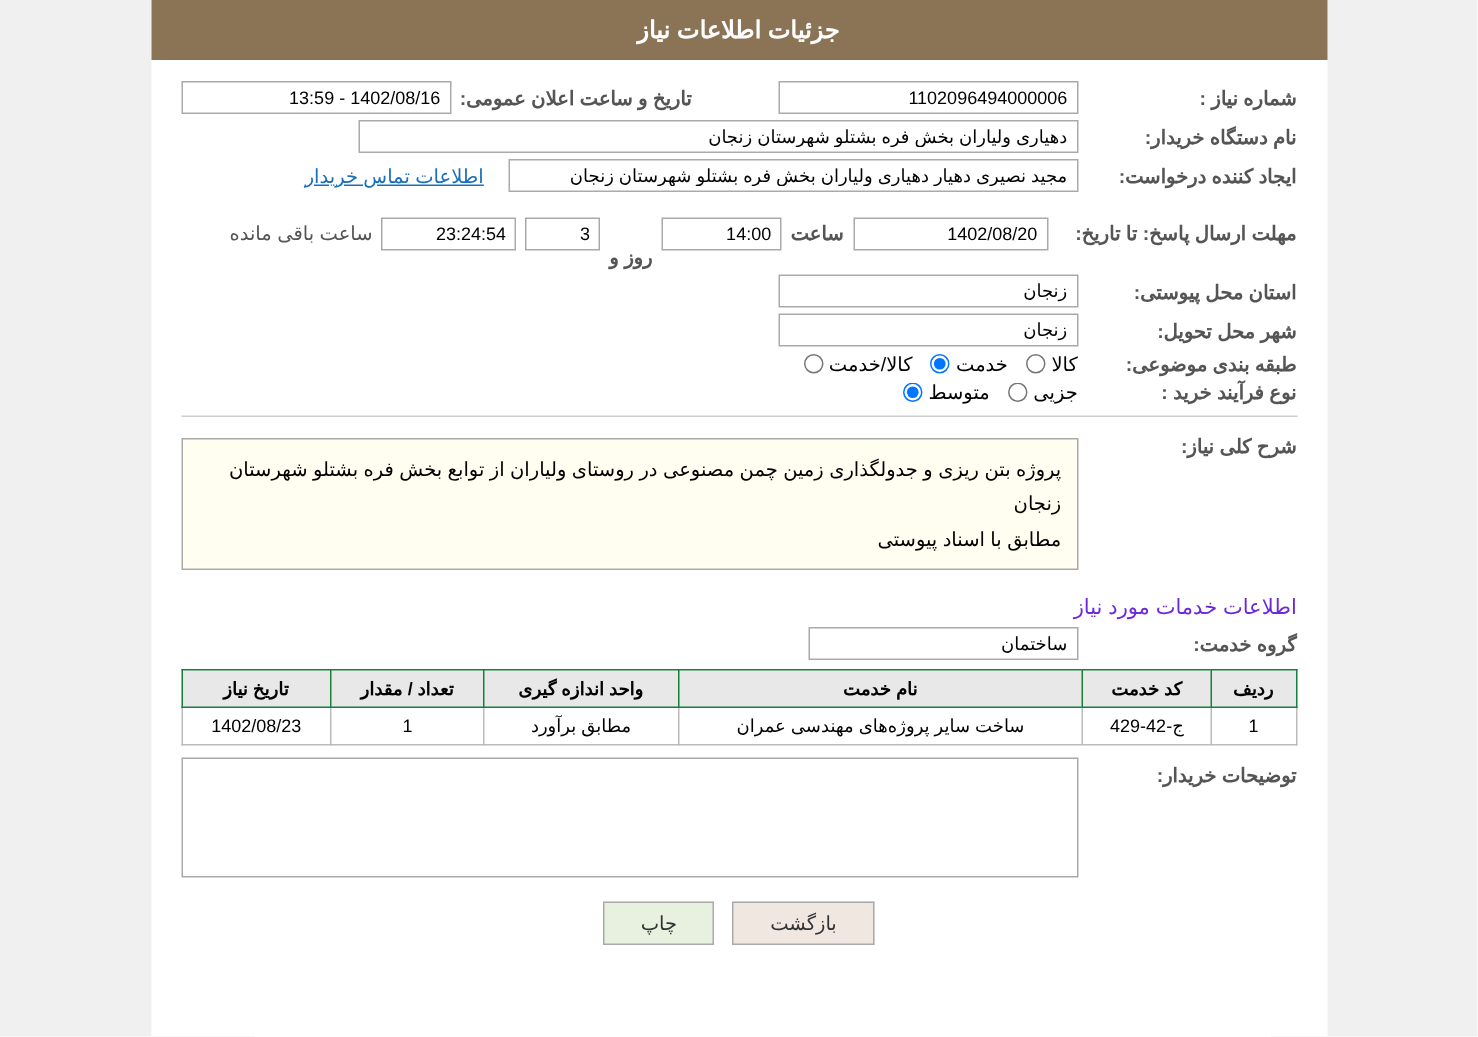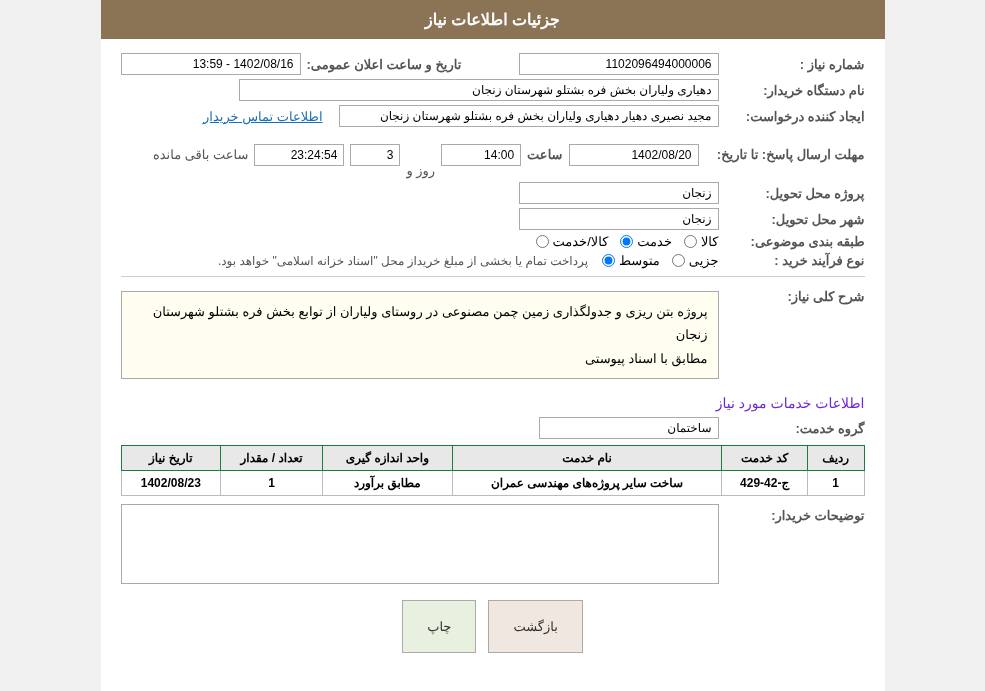--- a/index.html
+++ b/index.html
@@ -83,41 +83,40 @@
       background: #e8e8e8;
       border: 1px solid #15803d;
       padding: 5px 8px;
       text-align: center;
       font-weight: bold;
     }
     .services-table td {
       border: 1px solid #bbb;
       padding: 5px 8px;
       text-align: center;
-      font-weight: bold;
     }
     .services-table tr:nth-child(even) { background: #f9f9f9; }
     .textarea-field {
       width: 100%;
       height: 80px;
       border: 1px solid #aaa;
       resize: none;
       font-family: Tahoma, Arial, sans-serif;
       font-size: 12px;
       direction: rtl;
       padding: 4px;
     }
     .buttons-row {
       display: flex;
       justify-content: center;
       gap: 12px;
       margin: 16px 0 10px 0;
     }
     .btn {
-      padding: 18px 24px;
+      padding: 6px 24px;
       font-size: 13px;
       font-family: Tahoma, Arial, sans-serif;
       cursor: pointer;
       border: 1px solid #aaa;
     }
     .btn-back {
       background: #f0e8e0;
       color: #333;
     }
     .btn-print {
@@ -167,28 +166,28 @@
       <span class="lbl">ایجاد کننده درخواست:</span>
       <input class="input-field" type="text" readonly="" style="width: 380px;" value="مجید نصیری دهیار دهیاری ولیاران بخش فره بشتلو شهرستان زنجان">
       <span class="link-blue" style="margin-right:10px;">اطلاعات تماس خریدار</span>
     </div>
 
     <div class="info-row">
       <span class="lbl" style="width:160px;">مهلت ارسال پاسخ: تا تاریخ:</span>
       <input class="input-field" type="text" readonly="" style="width: 130px;" value="1402/08/20">
       <span style="font-weight:bold;color:#555;">ساعت</span>
       <input class="input-field" type="text" readonly="" style="width: 80px;" value="14:00">
-      <span style="font-weight:normal;color:#555;margin-top:32px;">روز و</span>
+      <span style="font-weight:bold;color:#555;margin-top:32px;">روز و</span>
       <input class="input-field" type="text" readonly="" style="width: 50px;" value="3">
       <input class="input-field" type="text" readonly="" style="width: 90px;" value="23:24:54">
       <span style="font-weight:normal;color:#555;">ساعت باقی مانده</span>
     </div>
 
     <div class="info-row">
-      <span class="lbl">پروژه محل تحویل:</span>
+      <span class="lbl">استان محل پیوستی:</span>
       <input class="input-field" type="text" readonly="" style="width: 200px;" value="زنجان">
     </div>
 
     <div class="info-row">
       <span class="lbl">شهر محل تحویل:</span>
       <input class="input-field" type="text" readonly="" style="width: 200px;" value="زنجان">
     </div>
 
     <div class="info-row">
       <span class="lbl">طبقه بندی موضوعی:</span>
@@ -213,21 +212,20 @@
       <div class="radio-group">
         <div class="radio-item">
           <span>جزیی</span>
           <input type="radio" name="ptype" style="">
         </div>
         <div class="radio-item">
           <span>متوسط</span>
           <input type="radio" name="ptype" checked="" style="">
         </div>
       </div>
-      <span style="color:#555;font-size:12px;margin-right:8px;">پرداخت تمام یا بخشی از مبلغ خریداز محل "اسناد خزانه اسلامی" خواهد بود.</span>
     </div>
 
     <hr class="divider">
 
     <div class="info-row" style="align-items:flex-start;">
       <span class="lbl" style="margin-top:4px;">شرح کلی نیاز:</span>
       <div class="description-box" style="flex:1;text-align:right;">
         <span>پروژه بتن ریزی و جدولگذاری زمین چمن مصنوعی در روستای ولیاران از توابع بخش فره بشتلو شهرستان زنجان<br>مطابق با اسناد پیوستی</span>
       </div>
     </div>

